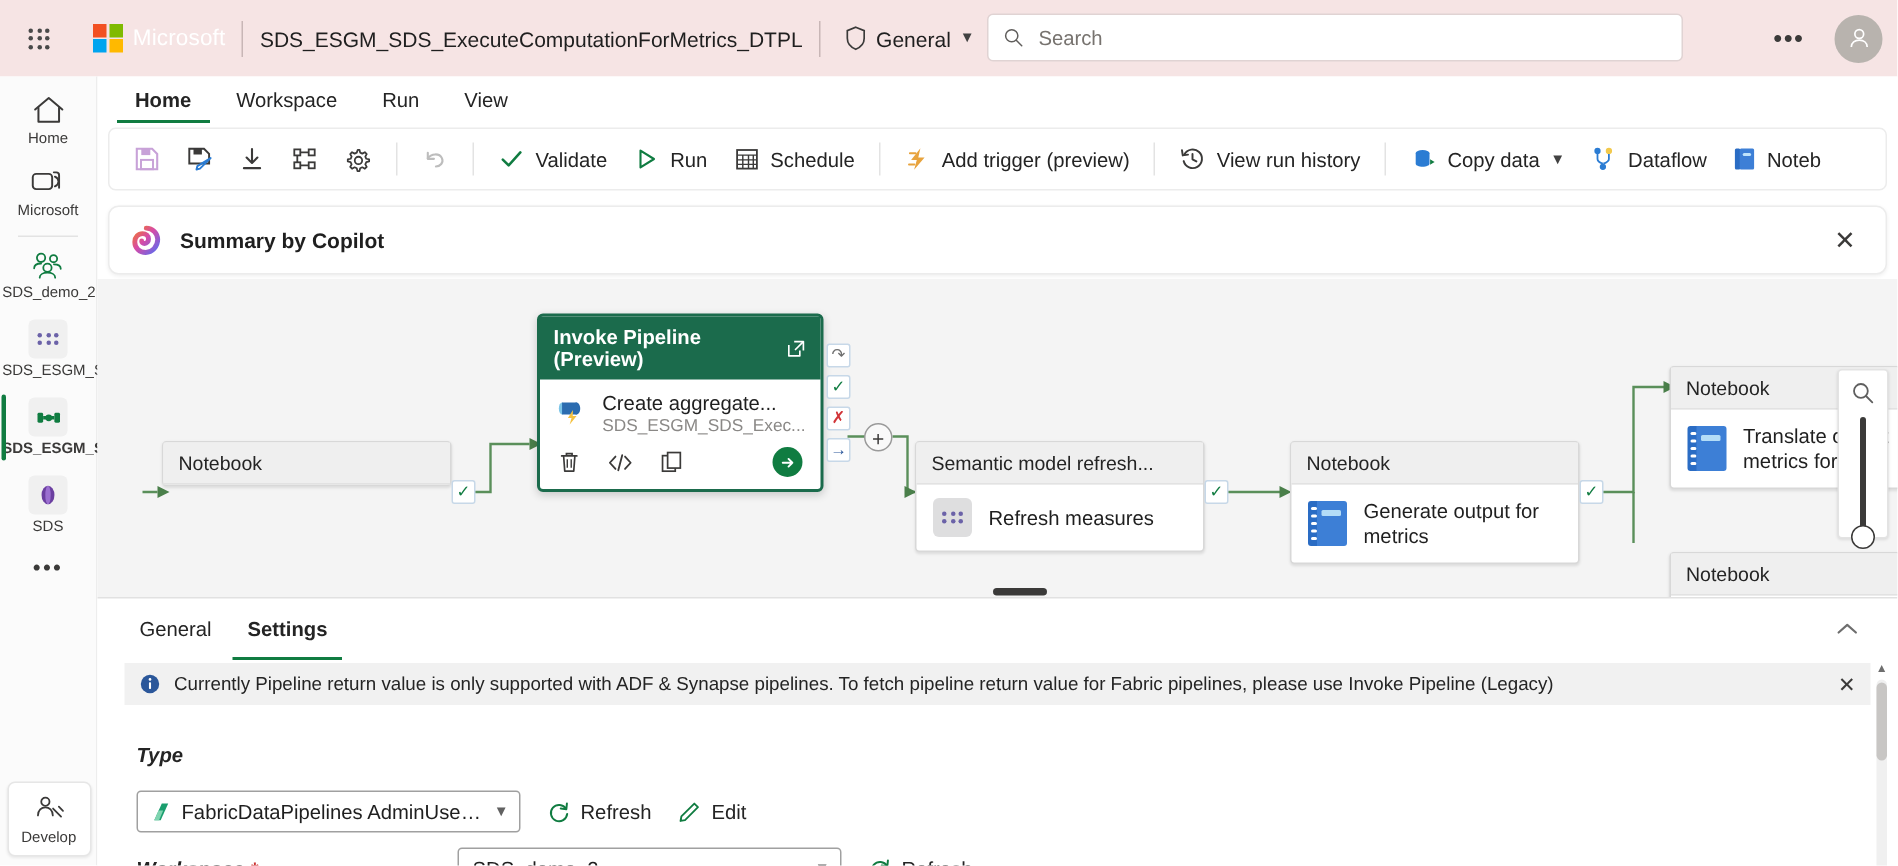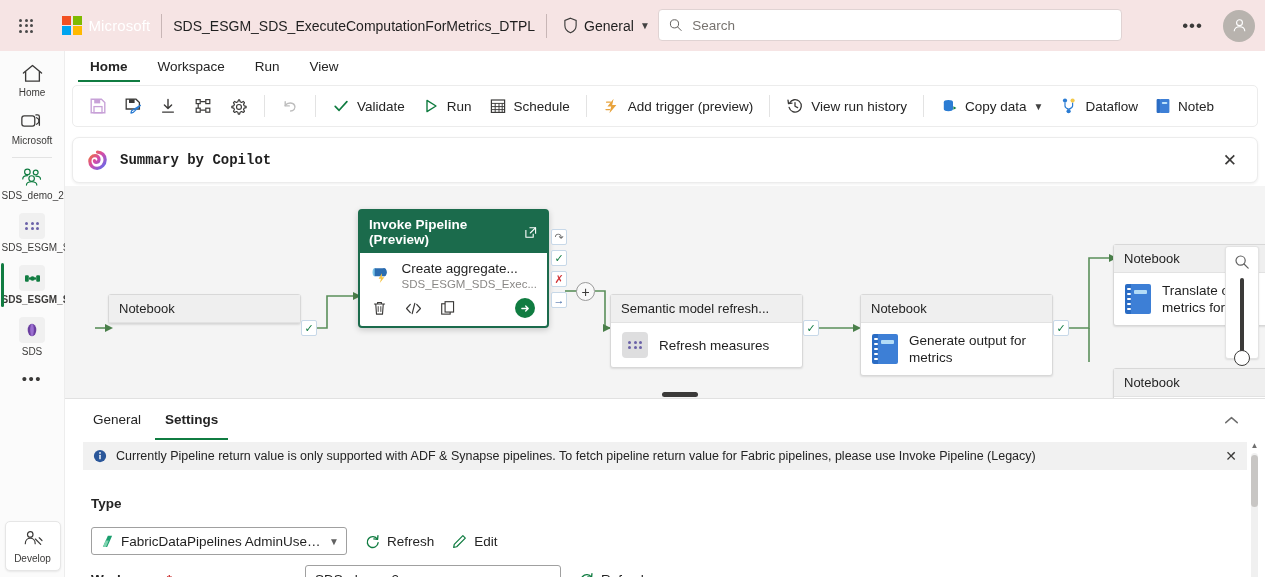--- a/index.html
+++ b/index.html
@@ -110,21 +110,21 @@
   }
   .rb.disabled { color:#bdbdbd; cursor:default; }
   .rb-sep { width:1px; height:22px; background:#e3e3e3; margin: 0 7px; }
 
   
   .copilot {
     margin: 10px 7px 0 7px; height: 46px; background:#ffffff;
     border:1px solid #ececec; border-radius: 7px; box-shadow: 0 1px 3px rgba(0,0,0,.07);
     display:flex; align-items:center; padding: 0 14px; gap: 12px;
   }
-  .copilot-title { font-size: 14px; font-weight: bold; color:#1f1f1f;font-family:Liberation Mono, monospace; }
+  .copilot-title { font-size: 14px; font-weight: bold; color:#1f1f1f; }
   .copilot-close { margin-left:auto; cursor:pointer; color:#3b3a39; font-size: 17px; padding: 2px 6px; line-height:1; }
 
   
   .canvas {
     position:absolute; left:0px; top:135px; width:1200px; height:212px;
     background:#f4f4f4; overflow:hidden;
   }
   .node {
     position:absolute; background:#ffffff; border:1px solid #d8d8d8; border-radius:3px;
     box-shadow: 0 1px 2px rgba(0,0,0,.10); cursor:pointer;
@@ -202,21 +202,21 @@
   .panel-collapse { position:absolute; right: 26px; top: 12px; cursor:pointer; color:#5f5f5f; }
 
   .infobar {
     margin: 0 18px 0 18px; height: 28px; background:#f1f1f1;
     display:flex; align-items:center; gap: 9px; padding: 0 10px; font-size: 12.5px; color:#242424;
   }
   .infobar .ib-close { margin-left:auto; cursor:pointer; color:#3b3a39; font-size:14px; line-height:1; }
 
   .form { padding: 14px 0 0 26px; }
   .frow { display:flex; align-items:center; height: 38px; }
-  .flabel { width: 214px; font-size: 13.5px; font-weight:bold; color:#242424; display:flex; align-items:flex-end; gap:4px; }
+  .flabel { width: 214px; font-size: 13.5px; font-weight:bold; color:#242424; display:flex; align-items:flex-end; gap:4px;font-style:italic; }
   .req { color:#c33; font-weight:bold; font-size:13px; }
   .radio-group { display:flex; align-items:center; gap: 16px; }
   .radio { display:flex; align-items:center; gap: 7px; cursor:pointer; font-size:13.5px; }
   .rdot { width:15px; height:15px; border-radius:50%; border:1.4px solid #6d6d6d; display:flex; align-items:center; justify-content:center; }
   .rdot.on { border-color:#0f6b3d; }
   .rdot.on::after { content:""; width:8px; height:8px; border-radius:50%; background:#0f6b3d; display:block; }
 
   .combo {
     width: 256px; height: 28px; border:1px solid #a0a0a0; border-radius:3px; background:#fff;
     display:flex; align-items:center; gap:7px; padding: 0 7px 0 9px; cursor:pointer; font-size:13.5px;

